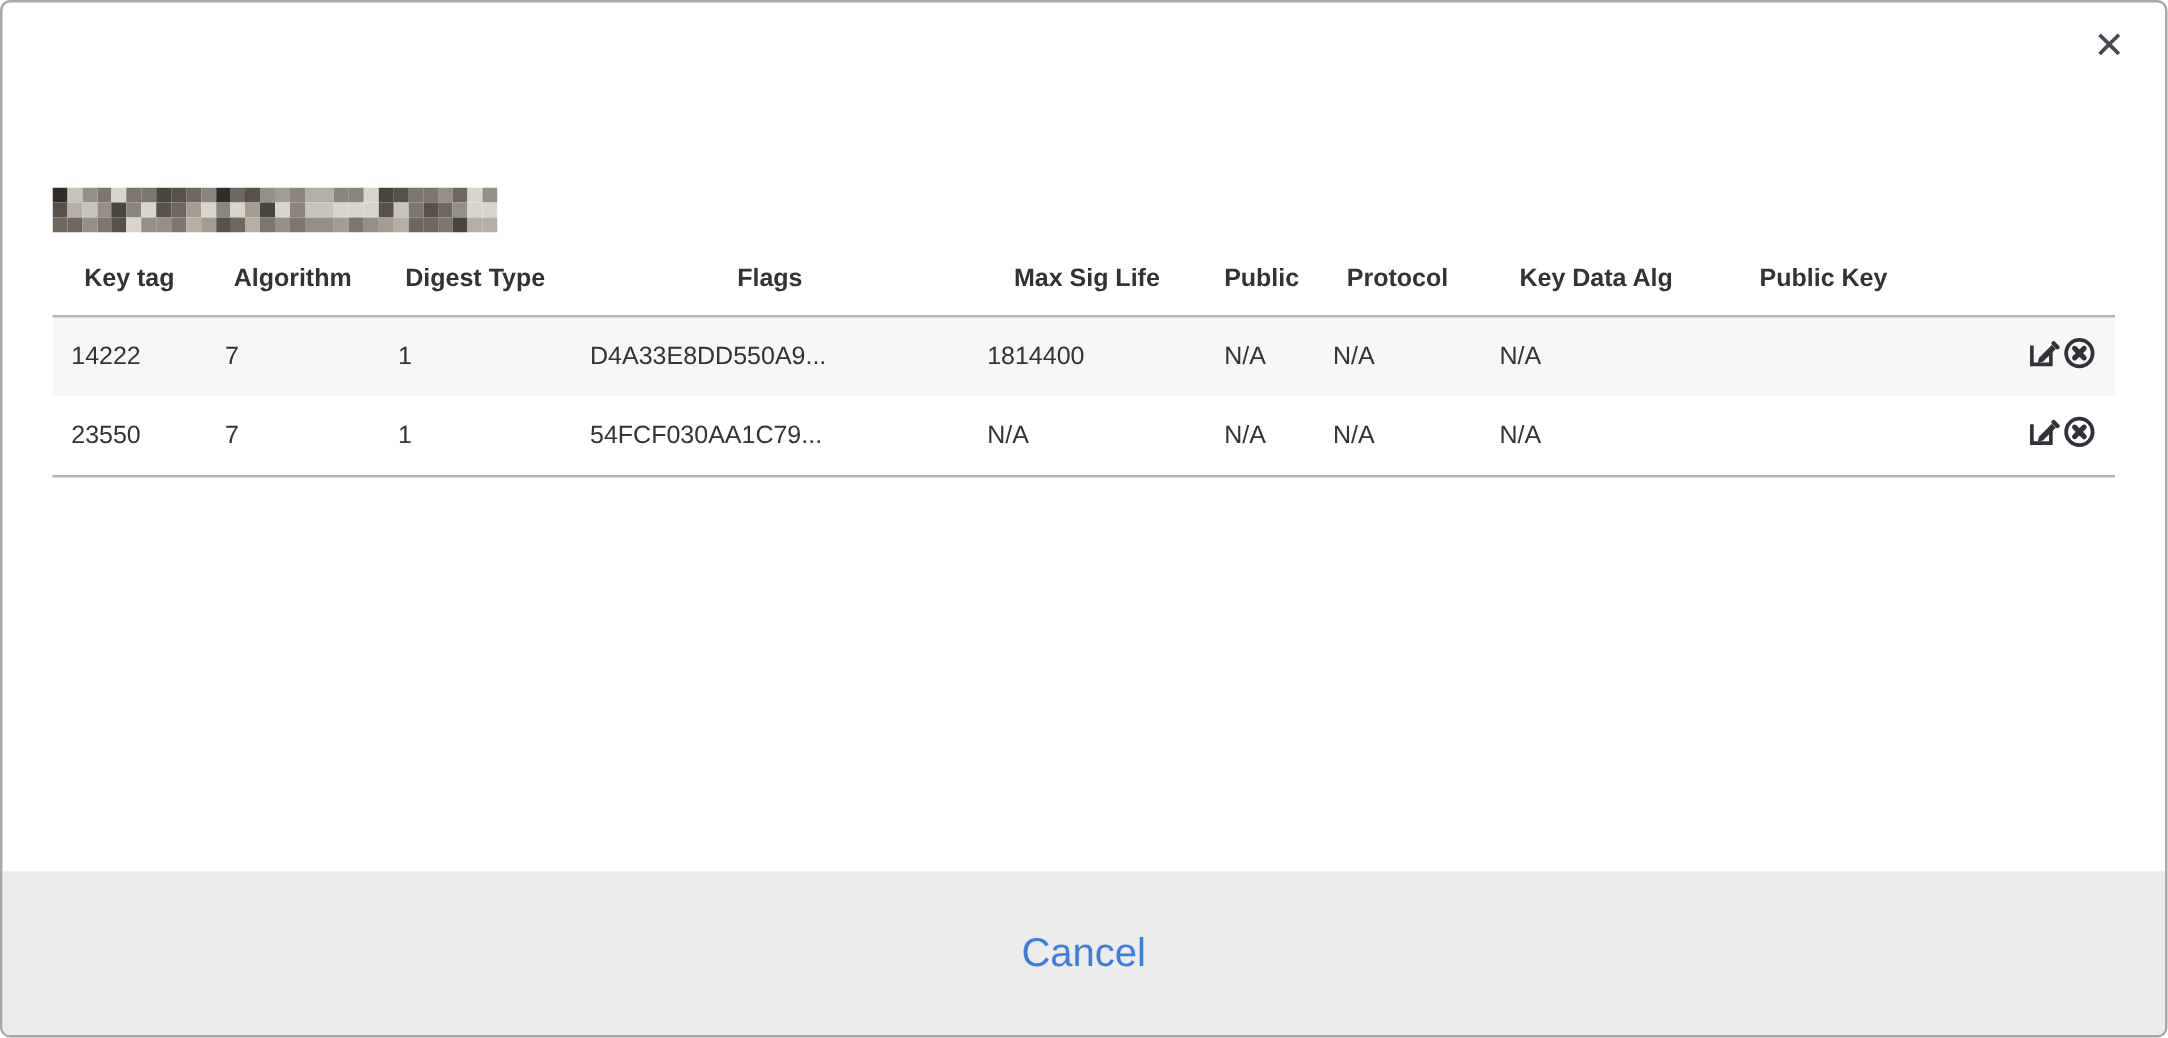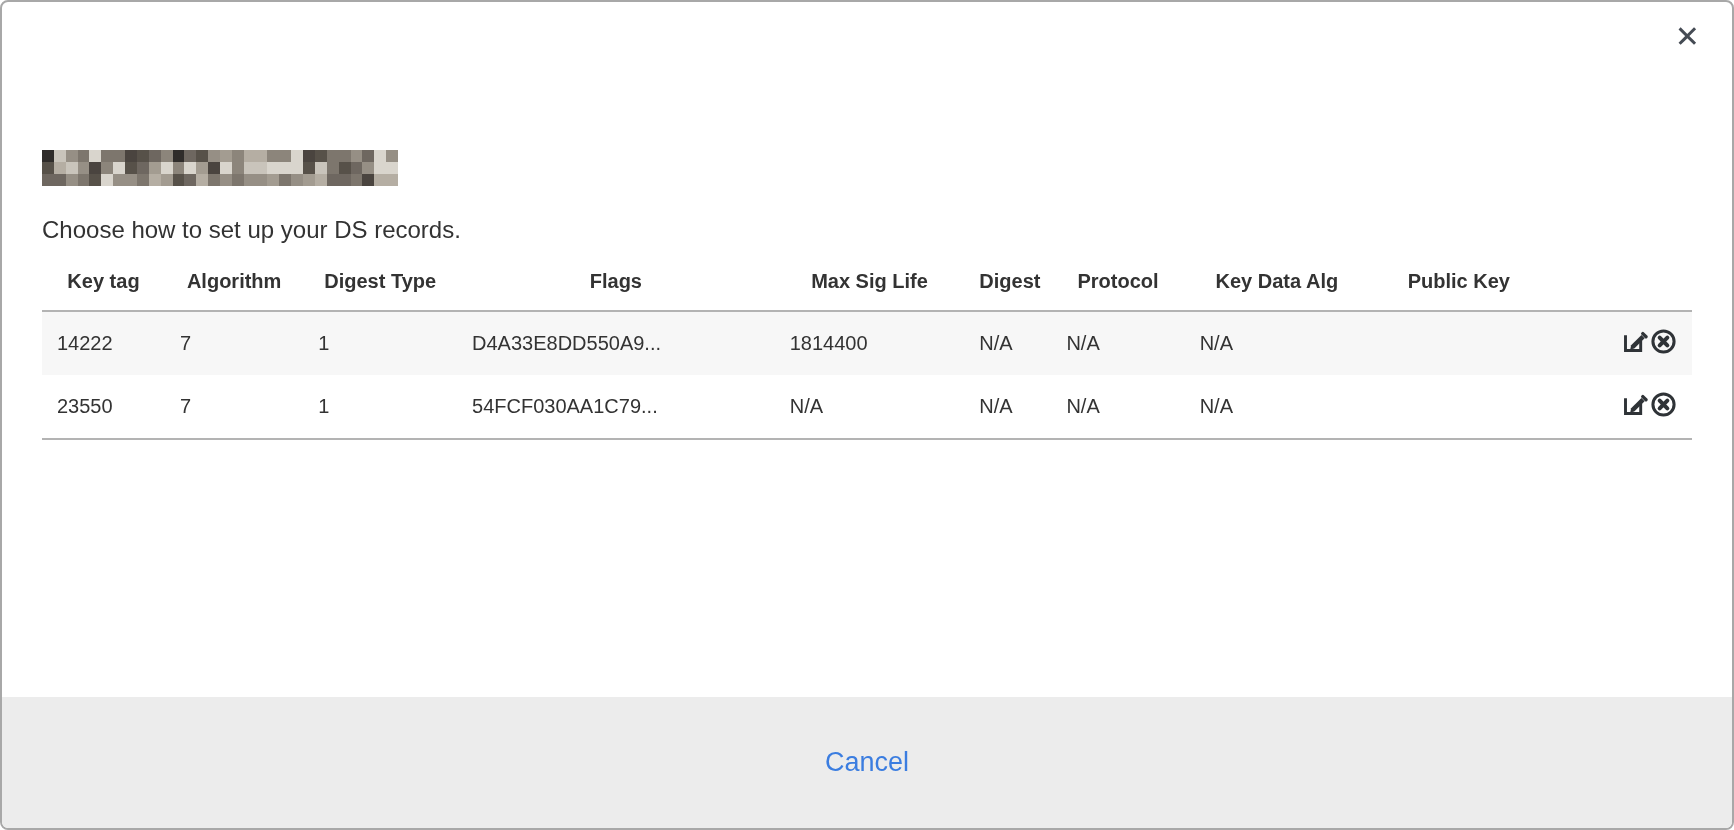--- a/index.html
+++ b/index.html
@@ -90,21 +90,21 @@
     padding: 12px 56px 11px 56px;
     background: #5c9a07;
     border: none;
     border-bottom: 7px solid #48790a;
     border-radius: 2px;
     color: #ffffff; font-size: 27px;
     font-family: inherit;
     cursor: pointer;
   }
   .cancel-link {
-    color: #3b7de0; font-size: 27px;
+    color: #3b7de0; font-size: 32px;
     text-decoration: none; cursor: pointer;
   }
 </style>
 </head>
 <body>
 
 <div class="modal">
   <span class="close-btn">✕</span>
 
   <div class="modal-body">
@@ -195,21 +195,20 @@
         <span style="background: rgb(163, 156, 145);"></span>
         <span style="background: rgb(181, 174, 163);"></span>
         <span style="background: rgb(110, 103, 96);"></span>
         <span style="background: rgb(110, 103, 96);"></span>
         <span style="background: rgb(125, 118, 109);"></span>
         <span style="background: rgb(74, 68, 63);"></span>
         <span style="background: rgb(181, 174, 163);"></span>
         <span style="background: rgb(181, 174, 163);"></span>
       </div>
 
-    <div class="subtitle">Choose how to set up your DS records.</div>
 
     <table class="ds-table">
       <colgroup>
         <col style="width:120px">
           <col style="width:135px">
           <col style="width:150px">
         <col style="width:310px">
           <col style="width:185px">
           <col style="width:85px">
         <col style="width:130px">
@@ -217,21 +216,21 @@
           <col style="width:175px">
         <col style="width:140px">
       </colgroup>
       <thead>
         <tr id="header-row">
             <th>Key tag</th>
             <th>Algorithm</th>
             <th>Digest Type</th>
             <th>Flags</th>
             <th>Max Sig Life</th>
-            <th>Digest</th>
+            <th>Public</th>
             <th>Protocol</th>
             <th>Key Data Alg</th>
             <th>Public Key</th>
             <th></th>
           </tr>
       </thead>
       <tbody id="table-body">
           <tr>
             <td>14222</td>
             <td>7</td>

